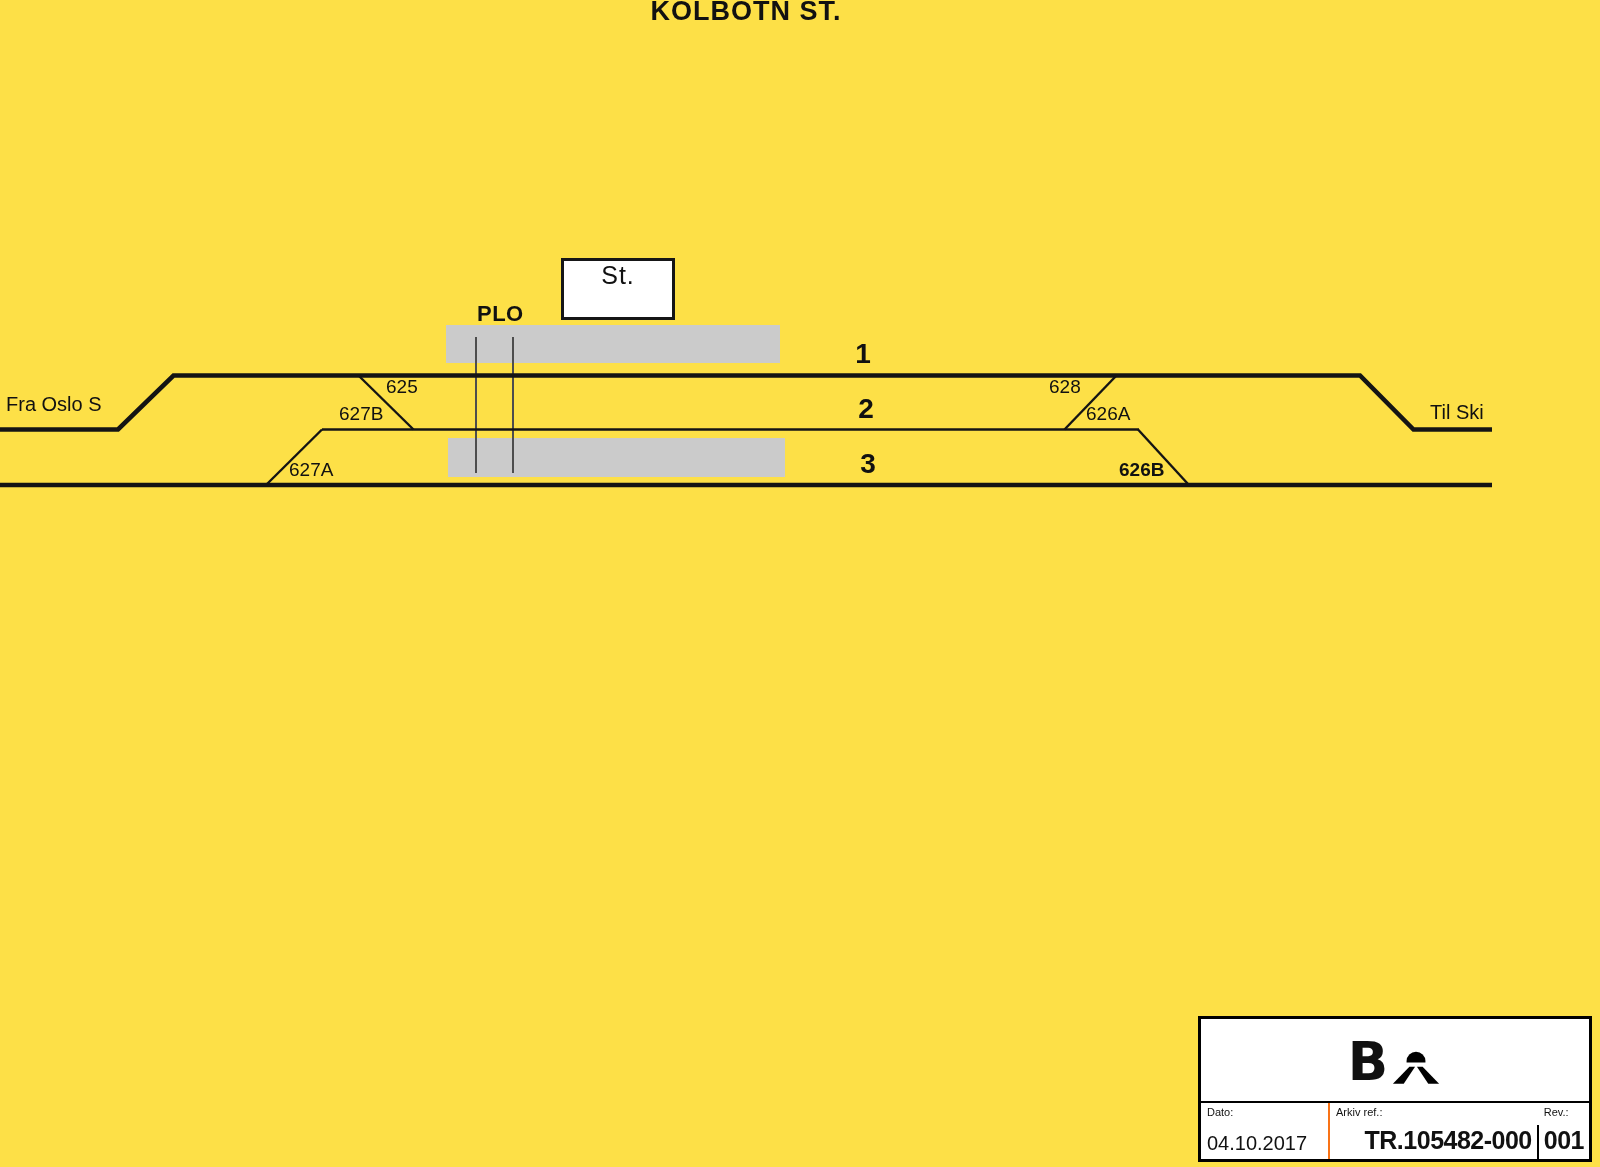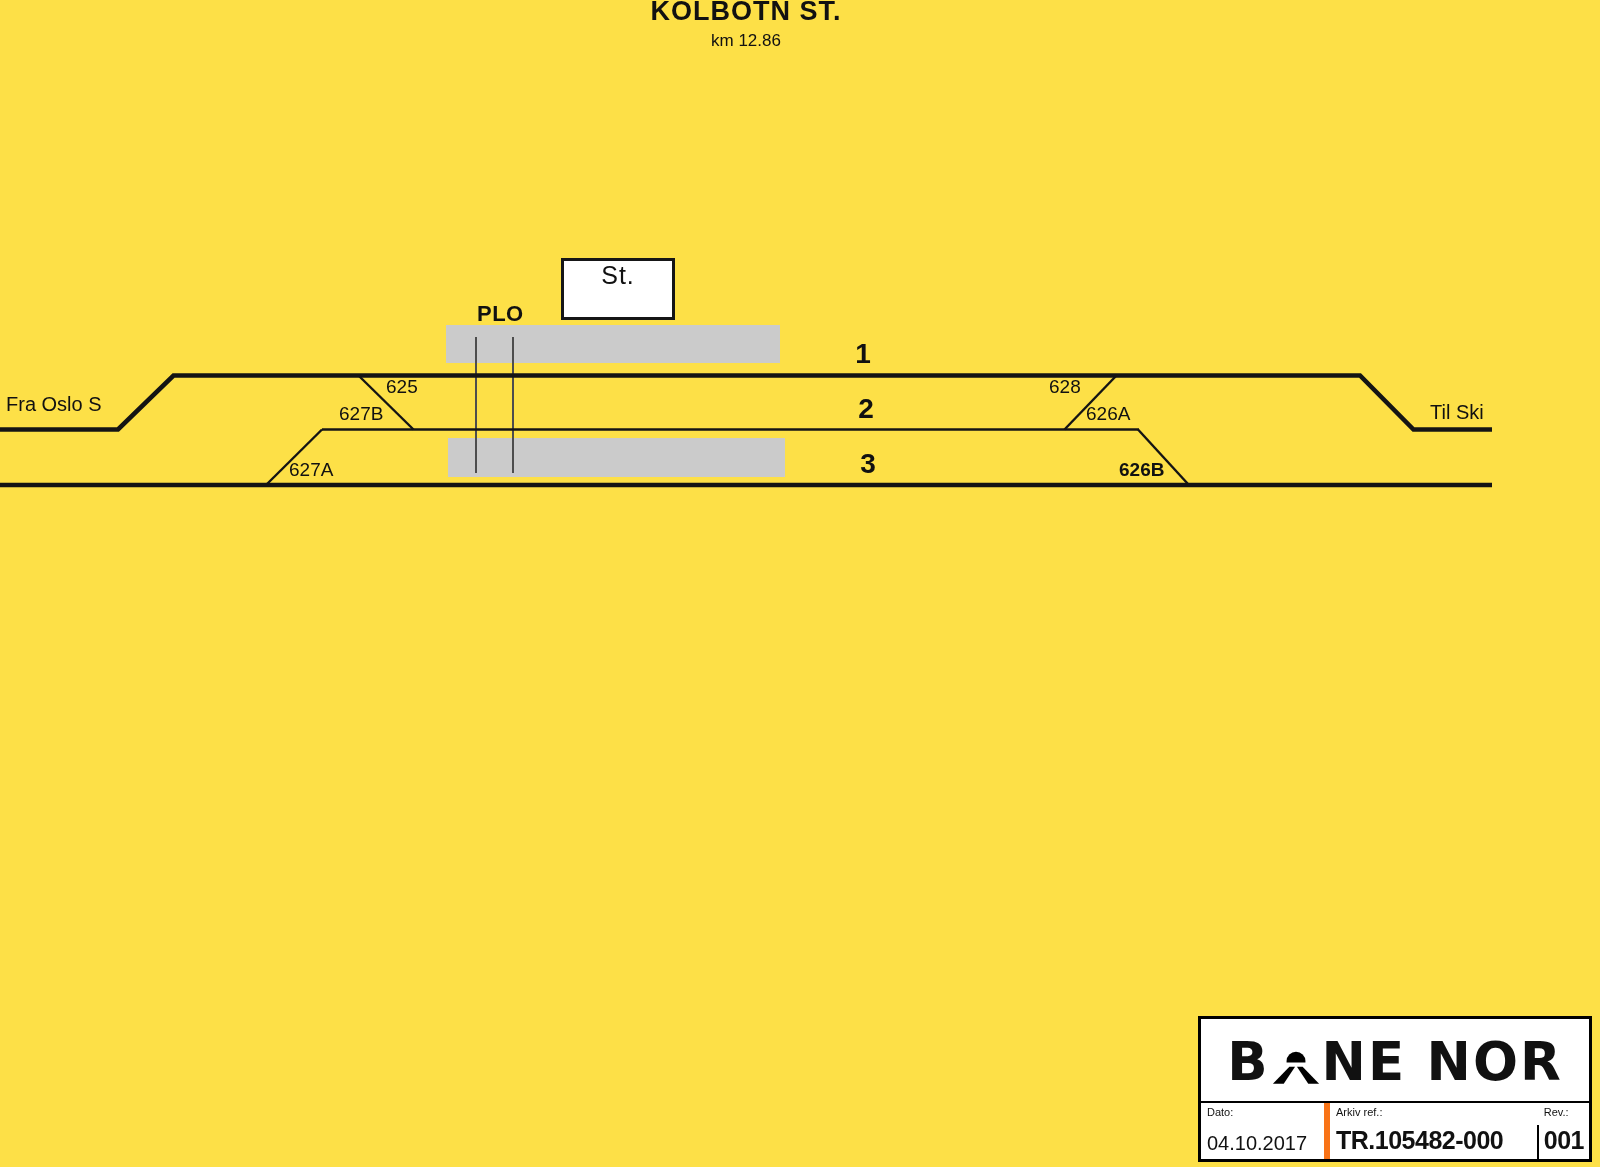--- a/index.html
+++ b/index.html
@@ -25,35 +25,34 @@
   
   .tblock{left:1198px;top:1016px;width:394px;height:146px;border:3px solid #000;
     box-sizing:border-box;background:#fff;display:flex;flex-direction:column;}
   .tb-logo{height:80px;display:flex;align-items:center;justify-content:center;
     font-family:"DejaVu Sans",sans-serif;font-weight:800;font-size:53px;
     letter-spacing:2px;padding-top:2px;}
   .tb-logo .logo-a{width:50px;height:44px;margin:3px 1px 0 1px;}
   .tb-row{flex:1;border-top:2px solid #000;display:flex;min-height:0;}
   .tb-cell{display:flex;flex-direction:column;justify-content:space-between;
     padding:3px 5px 4px 6px;box-sizing:border-box;}
-  .tb-dato{flex:0 0 129px;border-right:6px solid #f97316;}
+  .tb-dato{flex:0 0 129px;border-right:2px solid #f97316;}
   .tb-arkiv{flex:1;}
   .tb-rev{flex:0 0 52px;position:relative;padding-left:7px;}
   .tb-rev::before{content:'';position:absolute;left:0;top:22px;bottom:0;width:2px;background:#000;}
   .tb-label{font-size:11px;}
   .tb-value-sm{font-size:20px;}
-  .tb-value-lg{font-size:25px;font-weight:bold;letter-spacing:-0.5px;}
+  .tb-value-lg{font-size:25px;font-weight:bold;letter-spacing:-0.5px;text-align:right;}
 </style>
 </head>
 <body>
 
 <div id="page">
 
   <div class="abs station-title">KOLBOTN ST.</div>
-  <div class="abs station-km">km 12.86</div>
 
   <svg id="track-svg" width="1600" height="1167" viewBox="0 0 1600 1167">
 
     <rect x="446" y="325" width="334" height="38" fill="var(--platform)"></rect>
     <rect x="448" y="438" width="337" height="39" fill="var(--platform)"></rect>
 
     <line x1="476" y1="337" x2="476" y2="473" stroke="var(--crossing)" stroke-width="2"></line>
     <line x1="513" y1="337" x2="513" y2="473" stroke="var(--crossing)" stroke-width="2"></line>
 
     <path d="M0 429.5 H118 L173.5 375.5 H1360 L1413.5 429.5 H1492" fill="none" stroke="var(--line)" stroke-width="4.6" stroke-linejoin="miter"></path>
@@ -89,21 +88,20 @@
   <div class="abs lbl" style="left:1119px;top:459px;font-weight:bold;">626B</div>
 
   <div class="abs tblock">
     <div class="tb-logo">
       <span>B</span>
       <svg class="logo-a" viewBox="0 0 53 44">
         <path d="M16.5 20 A10 10 0 0 1 36.5 20 L36.5 21.5 L16.5 21.5 Z" fill="#000"></path>
         <path d="M19.5 26 L25.5 26 L13.5 44 L2 44 Z" fill="#000"></path>
         <path d="M27.5 26 L33.5 26 L51 44 L39.5 44 Z" fill="#000"></path>
       </svg>
-      <span>NE NOR</span>
     </div>
     <div class="tb-row">
       <div class="tb-cell tb-dato">
         <div class="tb-label">Dato:</div>
         <div class="tb-value-sm">04.10.2017</div>
       </div>
       <div class="tb-cell tb-arkiv">
         <div class="tb-label">Arkiv ref.:</div>
         <div class="tb-value-lg">TR.105482-000</div>
       </div>

